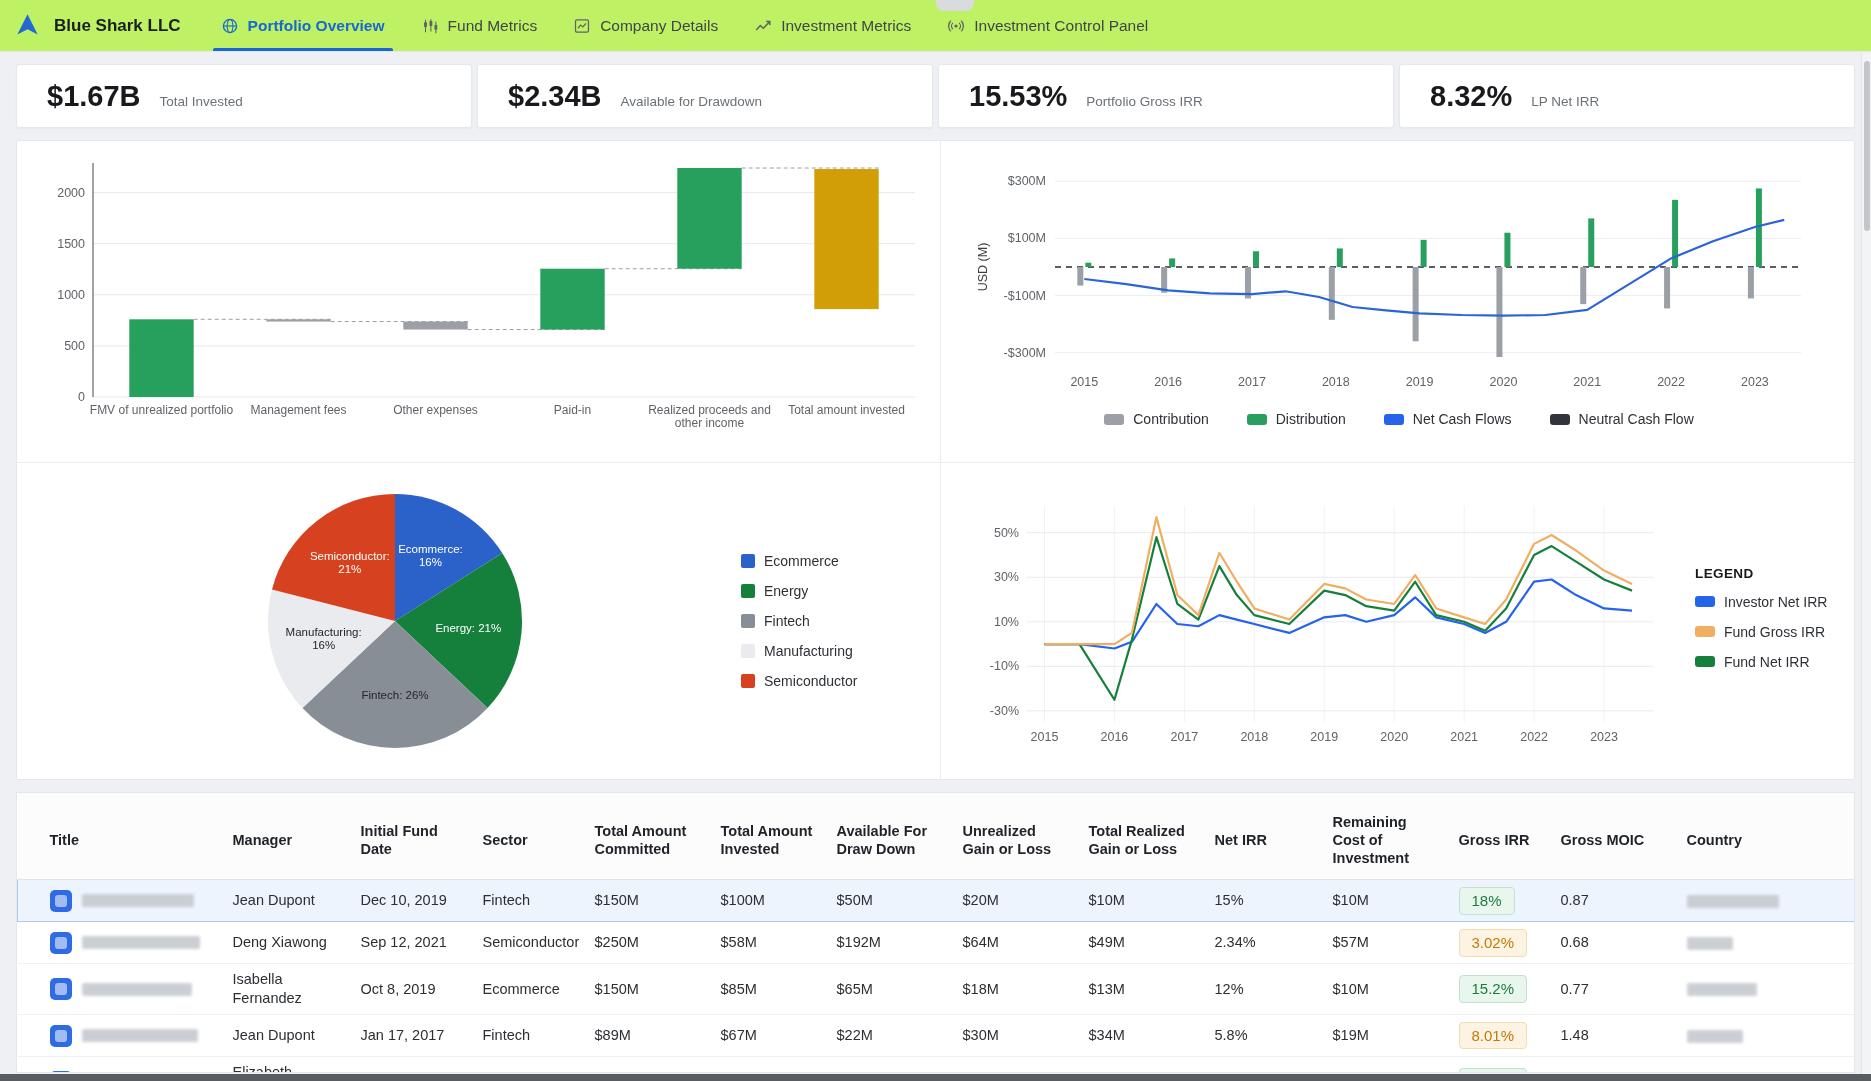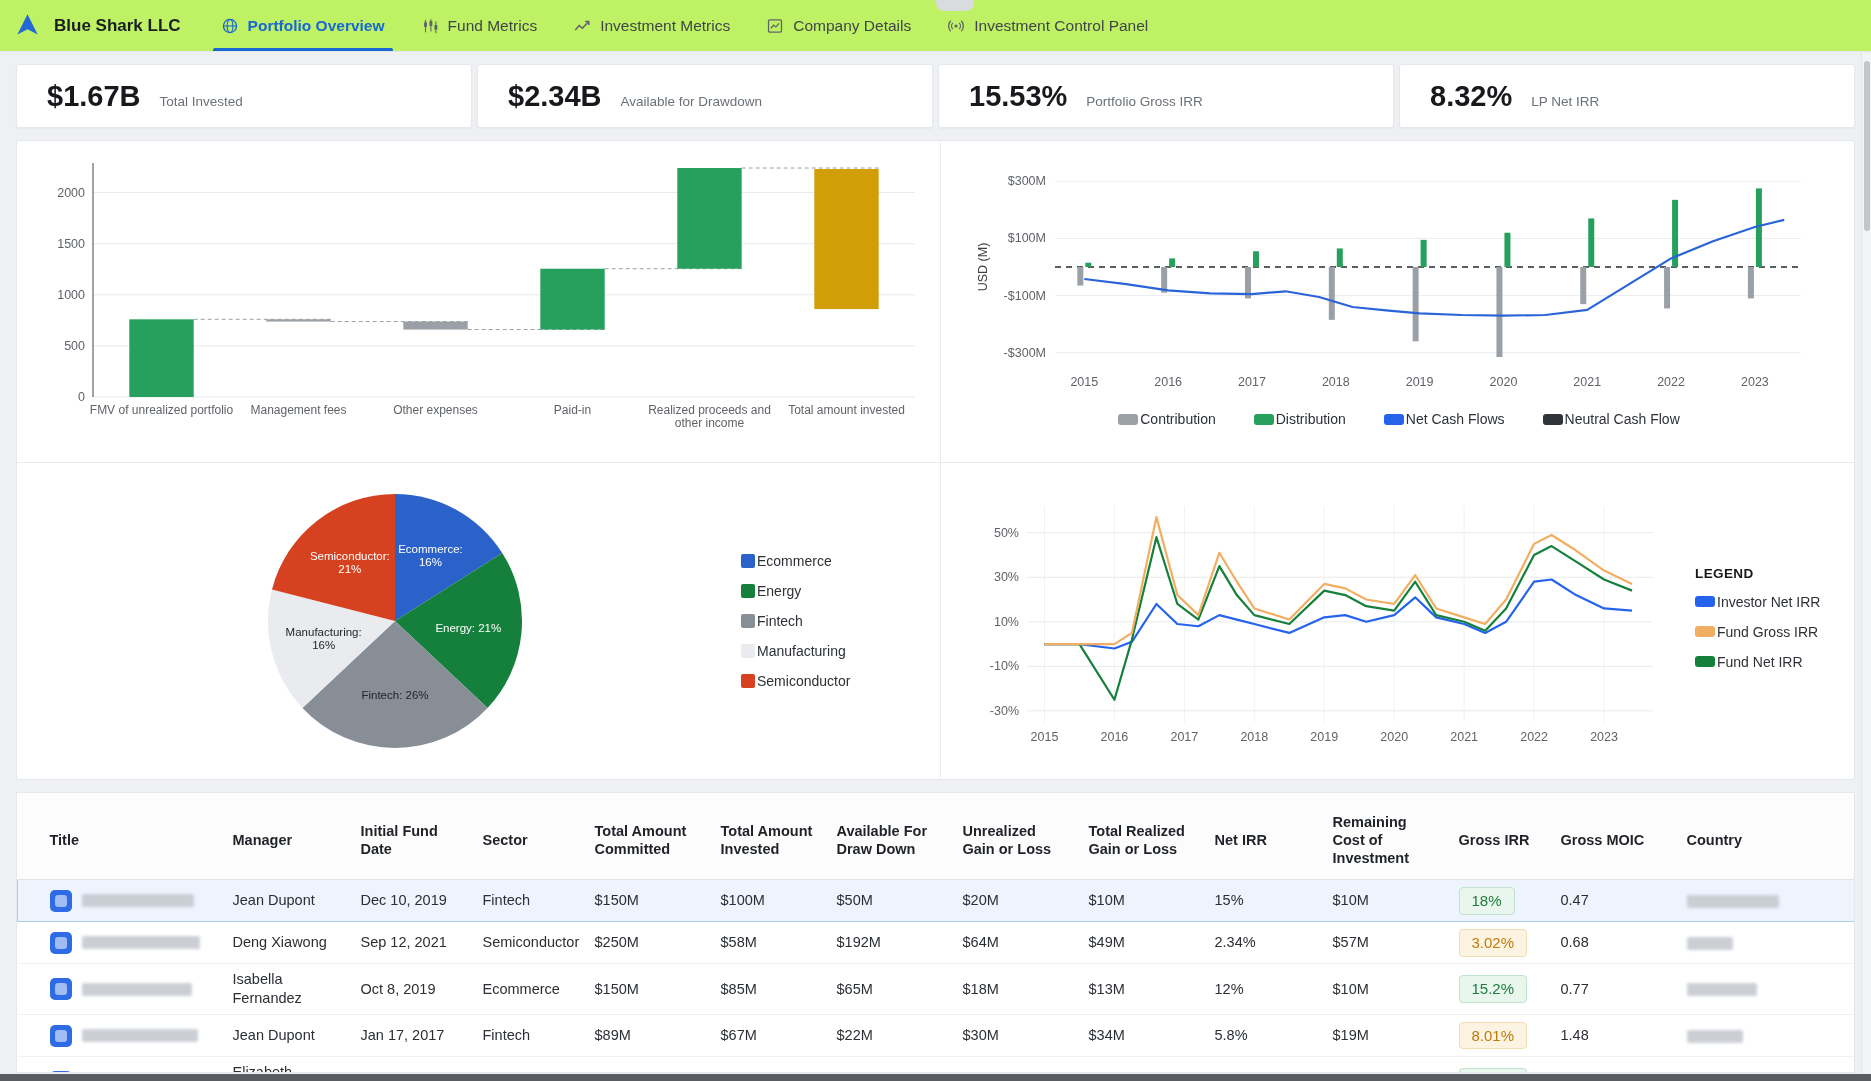--- a/index.html
+++ b/index.html
@@ -46,21 +46,21 @@
     display:grid; grid-template-columns:50.3% 49.7%; grid-template-rows:322px 316px; height:640px;
   }
   .cell { position:relative; overflow:hidden; }
   .cell.tl { border-right:1px solid #e9ebee; border-bottom:1px solid #e9ebee; padding:12px 0 0 12px; }
   .cell.tr { border-bottom:1px solid #e9ebee; padding:14px 0 0 30px; }
   .cell.bl { border-right:1px solid #e9ebee; display:flex; align-items:center; }
   .cell.br { display:flex; align-items:center; }
   .pie-wrap { margin-left:118px; }
 
   .h-legend { display:flex; justify-content:center; gap:38px; margin-top:10px; width:856px; }
-  .leg-item { display:flex; align-items:center; gap:2px; font-size:14px; color:#2d3136; white-space:nowrap; }
+  .leg-item { display:flex; align-items:center; gap:9px; font-size:14px; color:#2d3136; white-space:nowrap; }
   .swatch { width:20px; height:11px; border-radius:3px; display:inline-block; flex:none; }
   .v-legend { display:flex; flex-direction:column; }
   .v-legend .leg-item { margin:7px 0; }
   #pie-legend { margin-left:86px; }
   #pie-legend .swatch { width:14px; height:14px; border-radius:2px; }
   #irr-legend { margin-left:28px; }
   .legend-title { font-weight:bold; font-size:13.5px; letter-spacing:.4px; color:#17191c; margin-bottom:6px; }
   [data-chart="irr"] { margin-left:36px; }
 
   
@@ -125,34 +125,34 @@
               <rect x="9.4" y="4.5" width="3.2" height="5.5" fill="currentColor"></rect>
               <line x1="16.5" y1="5" x2="16.5" y2="18" stroke="currentColor" stroke-width="1.2"></line>
               <rect x="14.9" y="9" width="3.2" height="5" fill="currentColor"></rect>
             </svg>
         </span>
         <span>Fund Metrics</span>
       </div>
       <div class="tab">
         <span class="tab-icon">
           <svg viewBox="0 0 20 20" width="18" height="18">
+              <rect x="2.8" y="3.2" width="14.4" height="13.6" rx="1.5" fill="none" stroke="currentColor" stroke-width="1.4"></rect>
+              <polyline points="5.5,12.5 8.5,9 11,11 14.5,7" fill="none" stroke="currentColor" stroke-width="1.4"></polyline>
+            </svg>
+        </span>
+        <span>Company Details</span>
+      </div>
+      <div class="tab">
+        <span class="tab-icon">
+          <svg viewBox="0 0 20 20" width="18" height="18">
               <polyline points="2.5,14.5 7,9.5 10.5,12.5 17.5,5" fill="none" stroke="currentColor" stroke-width="1.7"></polyline>
               <polyline points="13.5,5 17.5,5 17.5,9" fill="none" stroke="currentColor" stroke-width="1.7"></polyline>
             </svg>
         </span>
         <span>Investment Metrics</span>
-      </div>
-      <div class="tab">
-        <span class="tab-icon">
-          <svg viewBox="0 0 20 20" width="18" height="18">
-              <rect x="2.8" y="3.2" width="14.4" height="13.6" rx="1.5" fill="none" stroke="currentColor" stroke-width="1.4"></rect>
-              <polyline points="5.5,12.5 8.5,9 11,11 14.5,7" fill="none" stroke="currentColor" stroke-width="1.4"></polyline>
-            </svg>
-        </span>
-        <span>Company Details</span>
       </div>
       <div class="tab">
         <span class="tab-icon">
           <svg viewBox="0 0 20 20" width="18" height="18">
               <circle cx="10" cy="10" r="1.8" fill="currentColor"></circle>
               <path d="M6.5 13.5 a5 5 0 0 1 0-7" fill="none" stroke="currentColor" stroke-width="1.4"></path>
               <path d="M13.5 6.5 a5 5 0 0 1 0 7" fill="none" stroke="currentColor" stroke-width="1.4"></path>
               <path d="M4.2 15.8 a8.2 8.2 0 0 1 0-11.6" fill="none" stroke="currentColor" stroke-width="1.4"></path>
               <path d="M15.8 4.2 a8.2 8.2 0 0 1 0 11.6" fill="none" stroke="currentColor" stroke-width="1.4"></path>
             </svg>
@@ -429,21 +429,21 @@
             <td>Dec 10, 2019</td>
             <td>Fintech</td>
             <td>$150M</td>
             <td>$100M</td>
             <td>$50M</td>
             <td>$20M</td>
             <td>$10M</td>
             <td>15%</td>
             <td>$10M</td>
             <td><span class="badge green">18%</span></td>
-            <td>0.47</td>
+            <td>0.87</td>
             <td><span class="redacted" style="width: 92px;"></span></td>
             <td></td>
           </tr>
           <tr>
             <td>
               <div class="title-flex">
                 <span class="row-logo"></span>
                 <span class="redacted" style="width: 118px;"></span>
               </div>
             </td>

